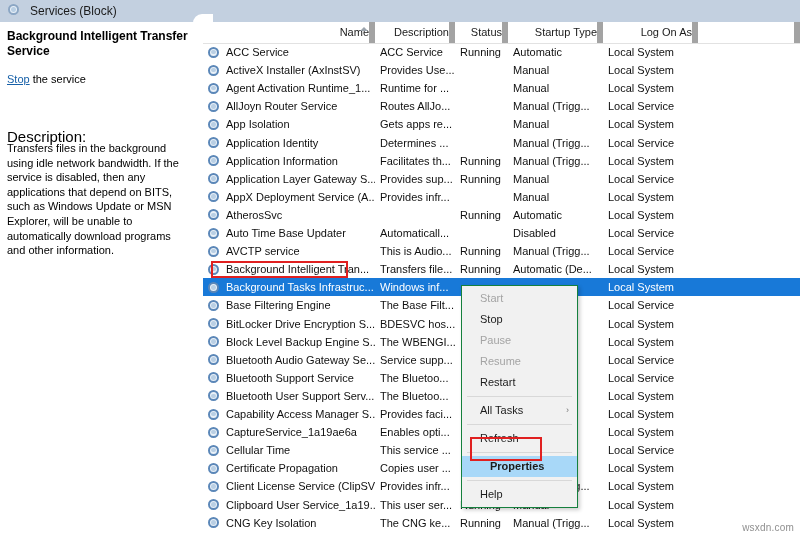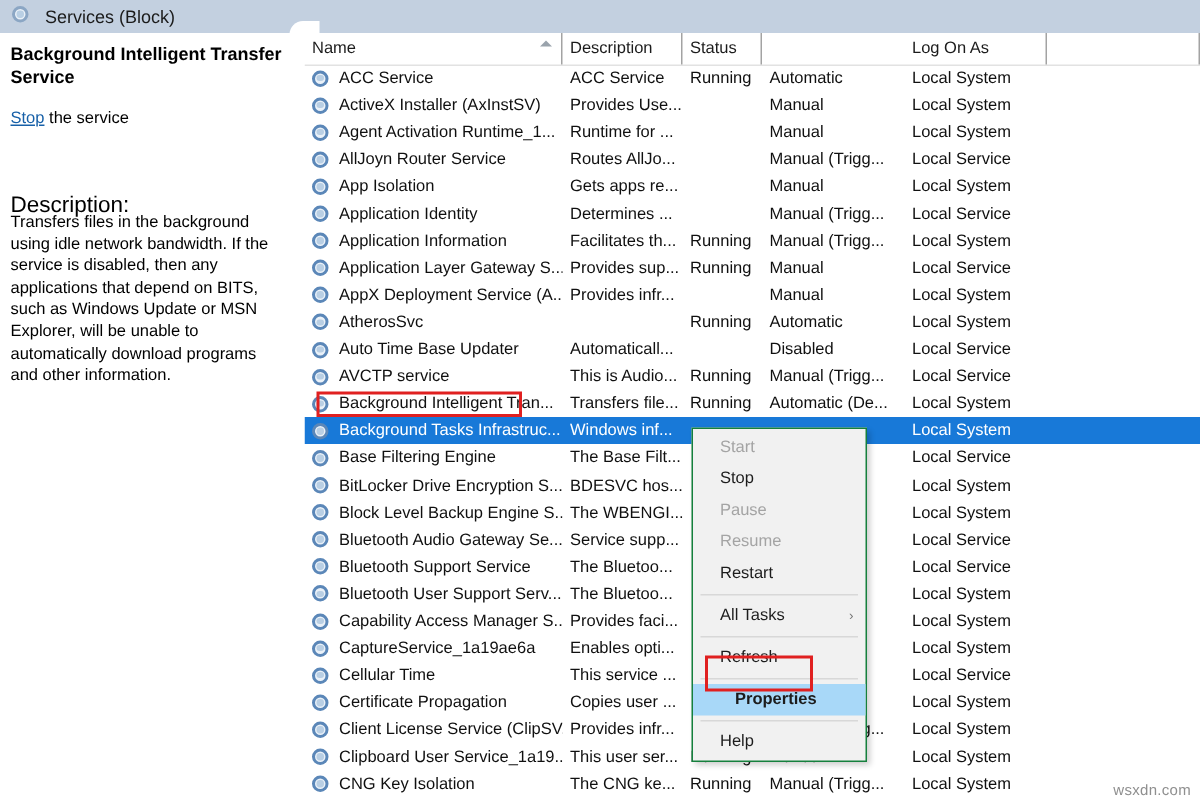--- a/index.html
+++ b/index.html
@@ -66,22 +66,22 @@
     position:absolute;left:203px;top:22px;width:597px;height:516px;
     background:#ffffff;overflow:hidden;
   }
   .hdr{
     position:absolute;left:0;top:0;width:597px;height:21px;
     background:#ffffff;border-bottom:1px solid #e2e2e2;
   }
   .hdr .cell{
     position:absolute;top:0;height:21px;line-height:21px;
     font-size:11px;color:#1b1b1b;
-    border-right:1px solid #a3a3a3;
-    padding-left:5px;box-sizing:border-box;overflow:hidden;white-space:nowrap;
+    border-right:6px solid #a3a3a3;
+    padding-left:5px;box-sizing:border-box;overflow:hidden;white-space:nowrap;text-align:right;
   }
   .sortcaret{
     position:absolute;left:157px;top:5px;width:0;height:0;
     border-left:4px solid transparent;border-right:4px solid transparent;
     border-bottom:4px solid #9aa3ac;
   }
 
   .rows{position:absolute;left:0;top:21px;width:597px;height:495px;}
   .row{
     position:absolute;left:0;width:597px;height:18px;
@@ -159,20 +159,21 @@
     <div class="lp-desc-body">Transfers files in the background using idle network bandwidth. If the service is disabled, then any applications that depend on BITS, such as Windows Update or MSN Explorer, will be unable to automatically download programs and other information.</div>
   </div>
 
   <div class="listpane">
 
     <div class="hdr">
       <div class="cell col-name">Name</div>
       <div class="sortcaret"></div>
       <div class="cell col-desc">Description</div>
       <div class="cell col-status">Status</div>
+      <div class="cell col-startup">Startup Type</div>
       <div class="cell col-logon">Log On As</div>
       <div class="cell col-pad"></div>
     </div>
 
     <div class="rows" id="rows">
         <div class="row" style="top: 0px;">
           <span class="ricon"><span class="gear"></span></span>
           <div class="c col-name c-name">ACC Service</div>
           <div class="c col-desc">ACC Service</div>
           <div class="c col-status">Running</div>

